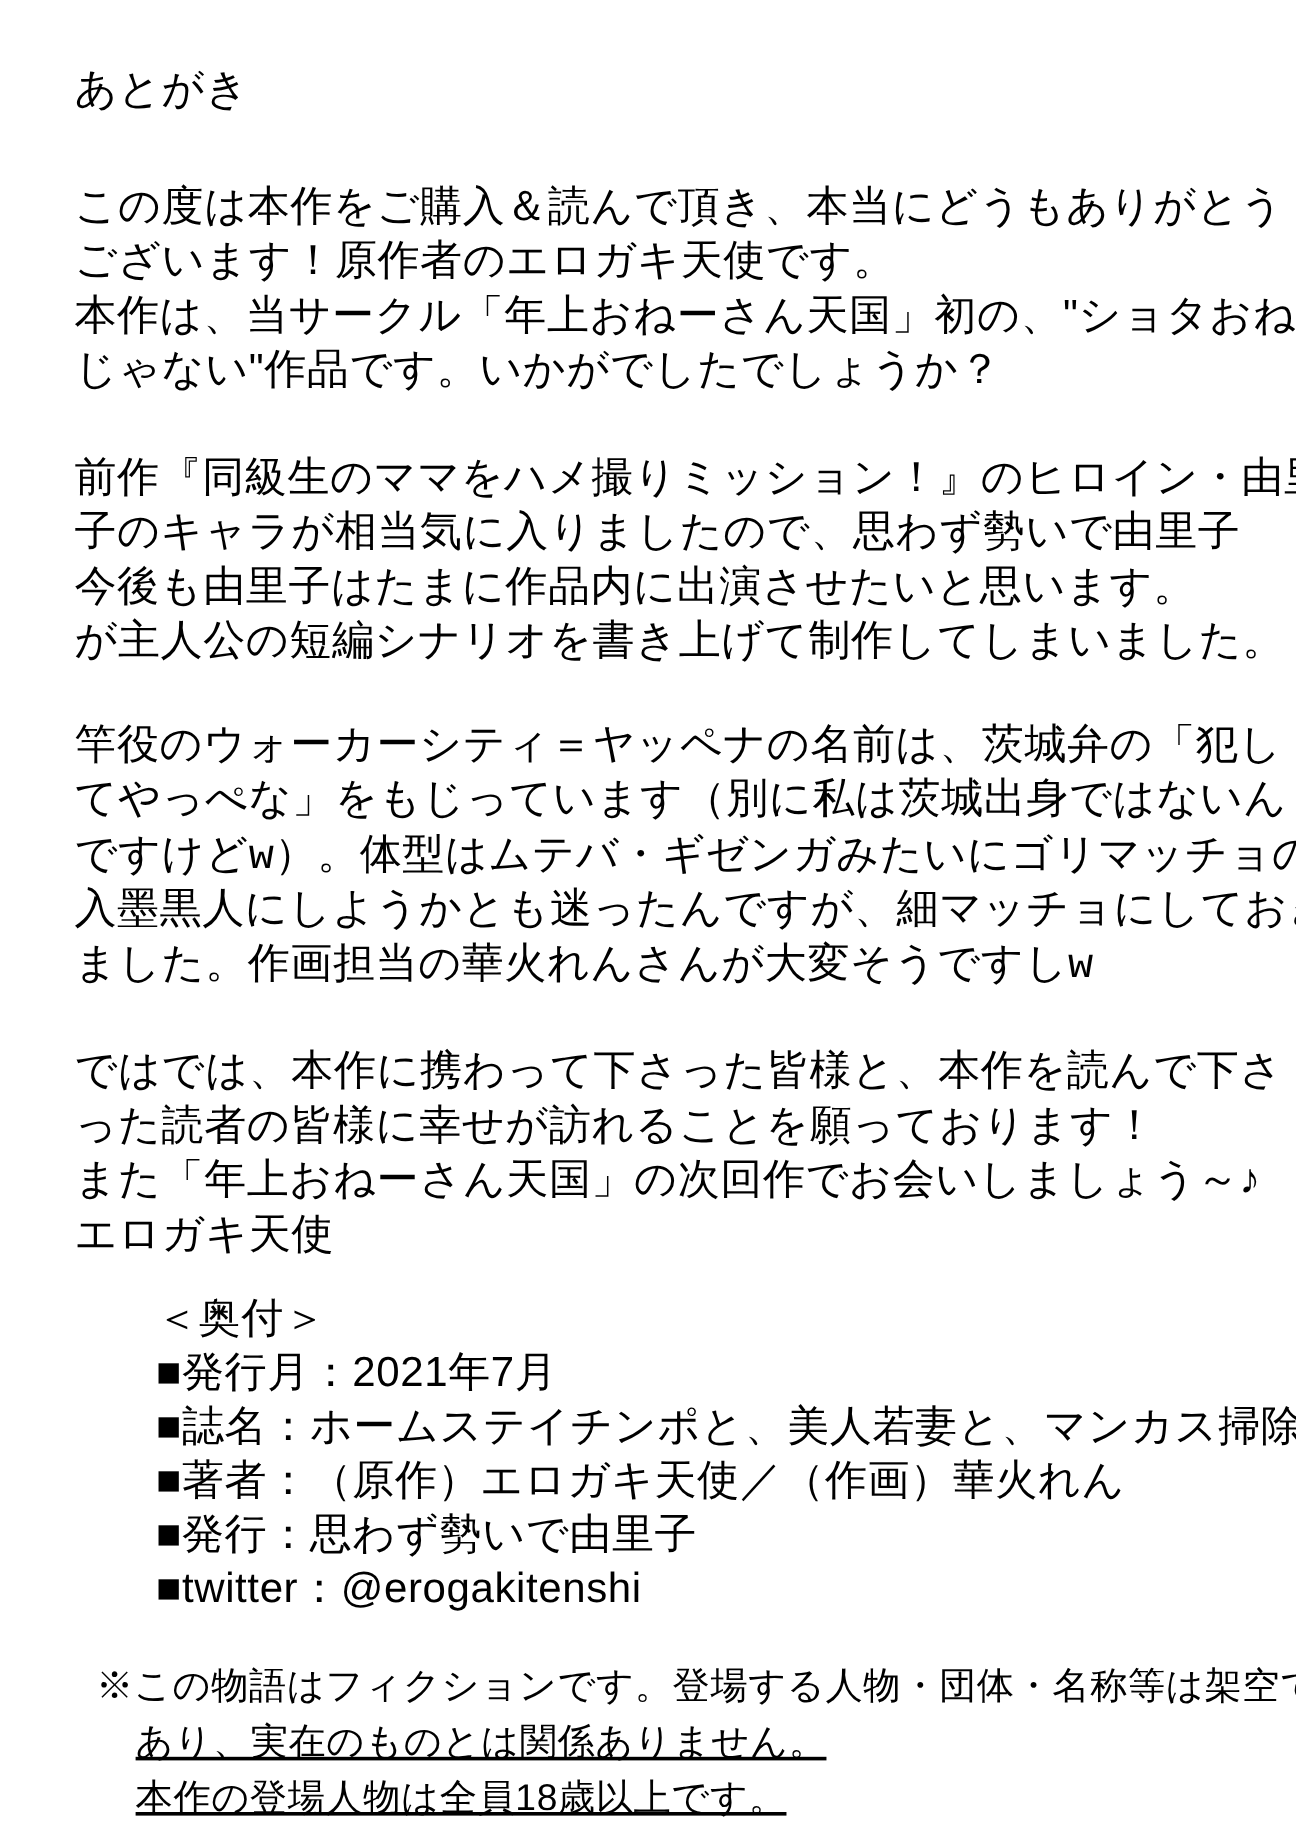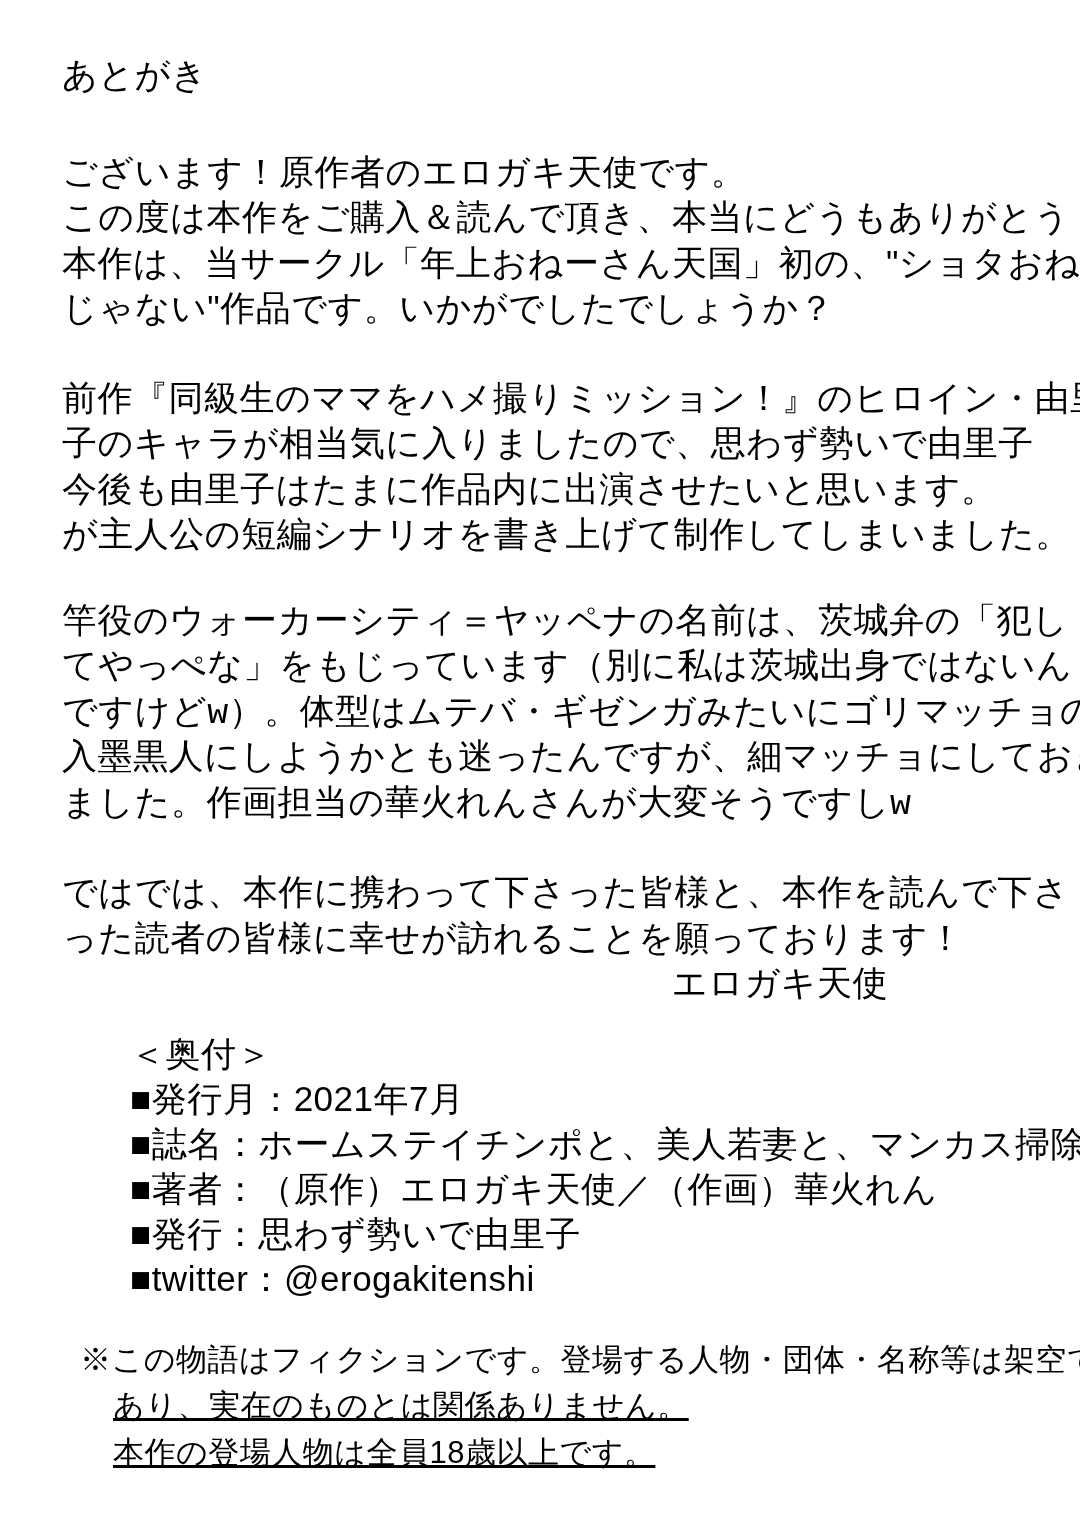--- a/index.html
+++ b/index.html
@@ -26,21 +26,20 @@
     white-space: nowrap;
     letter-spacing: 0.5px;
   }
   .title {
     margin: 0 0 51px 0;
   }
   .para { margin: 0 0 44px 0; }
   .para.p3 { margin-bottom: 41px; font-family: Liberation Mono, monospace; }
   .para.p4 { margin-bottom: 25px; }
   .signature {
-    text-align: right;
     padding-right: 30px;
   }
   .colophon {
     margin: 0 0 36px 68px;
   }
   .colophon .line {
     line-height: 45px;
   }
   .disclaimer .line {
     font-size: 31px;
@@ -50,22 +49,22 @@
   .disclaimer .rest  { margin-left: 51px; text-decoration: underline; }
 </style>
 </head>
 <body>
 
 <div class="page">
 
   <div class="line title">あとがき</div>
 
   <div class="para p1">
+    <div class="line">この度は本作をご購入＆読んで頂き、本当にどうもありがとう</div>
     <div class="line">ございます！原作者のエロガキ天使です。</div>
-    <div class="line">この度は本作をご購入＆読んで頂き、本当にどうもありがとう</div>
     <div class="line">本作は、当サークル「年上おねーさん天国」初の、"ショタおね</div>
     <div class="line">じゃない"作品です。いかがでしたでしょうか？</div>
   </div>
 
   <div class="para p2">
     <div class="line">前作『同級生のママをハメ撮りミッション！』のヒロイン・由里</div>
     <div class="line">子のキャラが相当気に入りましたので、思わず勢いで由里子</div>
     <div class="line">今後も由里子はたまに作品内に出演させたいと思います。</div>
     <div class="line">が主人公の短編シナリオを書き上げて制作してしまいました。</div>
   </div>
@@ -74,20 +73,21 @@
     <div class="line">竿役のウォーカーシティ＝ヤッペナの名前は、茨城弁の「犯し</div>
     <div class="line">てやっぺな」をもじっています（別に私は茨城出身ではないん</div>
     <div class="line">ですけどw）。体型はムテバ・ギゼンガみたいにゴリマッチョの</div>
     <div class="line">入墨黒人にしようかとも迷ったんですが、細マッチョにしておき</div>
     <div class="line">ました。作画担当の華火れんさんが大変そうですしw</div>
   </div>
 
   <div class="para p4">
     <div class="line">ではでは、本作に携わって下さった皆様と、本作を読んで下さ</div>
     <div class="line">った読者の皆様に幸せが訪れることを願っております！</div>
+    <div class="line">また「年上おねーさん天国」の次回作でお会いしましょう～♪</div>
     <div class="line signature">エロガキ天使</div>
   </div>
 
   <div class="colophon">
     <div class="line">＜奥付＞</div>
     <div class="line">■発行月：2021年7月</div>
     <div class="line">■誌名：ホームステイチンポと、美人若妻と、マンカス掃除。</div>
     <div class="line">■著者：（原作）エロガキ天使／（作画）華火れん</div>
     <div class="line">■発行：思わず勢いで由里子</div>
     <div class="line">■twitter：@erogakitenshi</div>

